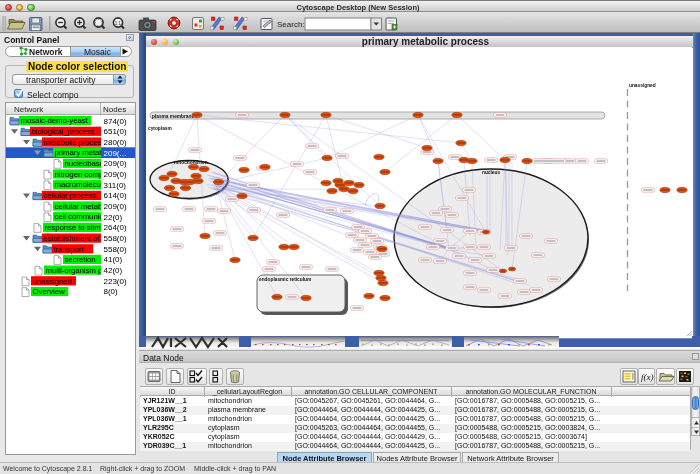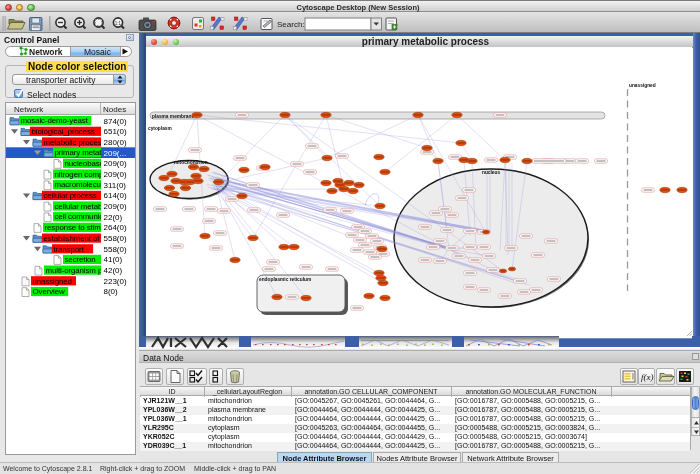--- a/index.html
+++ b/index.html
@@ -151,21 +151,21 @@
 <div class="abs" style="left:112.5px;top:73.5px;width:13.5px;height:11px;background:linear-gradient(#cfe5fb 0%,#92c0f0 50%,#6aa3e6 55%,#b4d4f5 100%);border:1px solid #9a9a9a;border-radius:0 3px 3px 0;"></div>
 <svg class="abs" style="left:115.5px;top:74.5px;" width="8" height="9" viewBox="0 0 8 9">
  <path d="M4 0.5 L6.5 3.5 L1.5 3.5 Z" fill="#1a1a1a"></path>
  <path d="M4 8.5 L6.5 5.5 L1.5 5.5 Z" fill="#1a1a1a"></path>
 </svg>
 <div class="abs" style="left:20px;top:75px;font-size:8.5px;color:#111;padding-left:6px;">transporter activity</div>
 <div class="abs" style="left:14px;top:89px;width:9px;height:9px;background:linear-gradient(#b7d9f7,#5c9ce0);border:1px solid #4a7ab0;border-radius:2px;"></div>
 <svg class="abs" style="left:14.5px;top:87.5px;" width="10" height="11" viewBox="0 0 10 11">
  <path d="M1.5 5.5 L3.5 8 L7.5 1.5" fill="none" stroke="#fff" stroke-width="1.8"></path>
 </svg>
-<div class="abs" style="left:27px;top:90px;font-size:8.5px;color:#111;">Select nodes</div>
+<div class="abs" style="left:27px;top:90px;font-size:8.5px;color:#111;">Select compo</div>
 <div class="abs" style="left:5px;top:102px;width:131px;height:353px;background:#fff;border:1px solid #9a9a9a;"></div>
 <div class="abs" style="left:6px;top:103px;width:129px;height:12px;background:linear-gradient(#fbfbfb,#dcdcdc);border-bottom:1px solid #a8a8a8;">
  <span style="position:absolute;left:8px;top:1.5px;font-size:8px;color:#222;">Network</span>
  <span style="position:absolute;left:97px;top:1.5px;font-size:8px;color:#222;">Nodes</span>
  <span style="position:absolute;left:94px;top:0;width:1px;height:12px;background:#b5b5b5;"></span>
 </div>
 <svg class="abs" style="left:0;top:0;" width="139" height="474" viewBox="0 0 139 474">
     <defs>
       <clipPath id="rowclip">
         <rect x="6" y="103" width="95" height="360"></rect>

